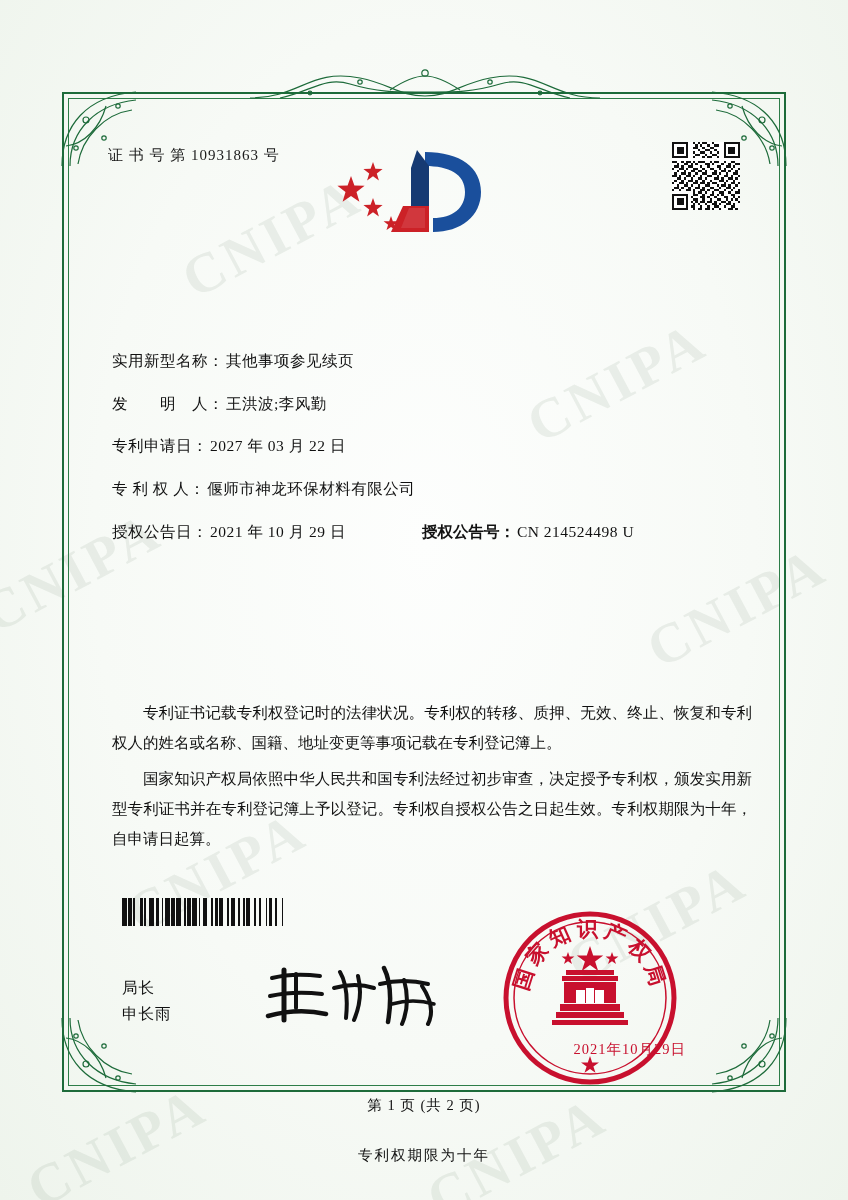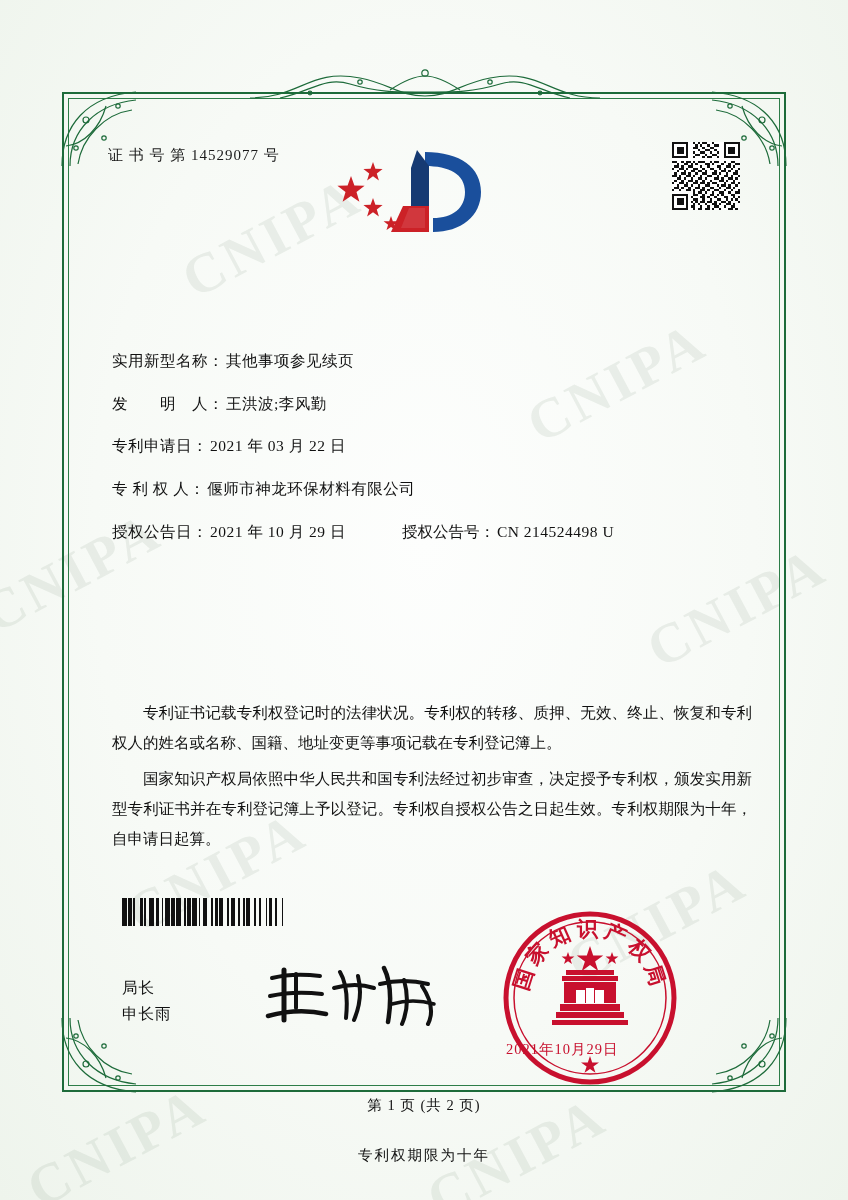--- a/index.html
+++ b/index.html
@@ -145,22 +145,23 @@
   .f-label {
     white-space: nowrap;
     letter-spacing: 0.5px;
   }
   .f-value {
     margin-left: 2px;
     letter-spacing: 0.5px;
   }
   .field-row.two-col { justify-content: flex-start; }
   .f-second {
-    margin-left: 56px;
+    margin-left: 76px;
     white-space: nowrap;
+    font-weight: bold;
   }
 
   
   .paras {
     position: absolute;
     left: 112px;
     top: 698px;
     width: 640px;
     font-size: 15.5px;
     line-height: 30px;
@@ -215,21 +216,21 @@
     width: 180px;
     height: 180px;
   }
   .seal svg { display: block; width: 100%; height: 100%; }
 
   .seal-date {
     position: absolute;
     left: 506px;
     top: 1040px;
     width: 180px;
-    text-align: left;
+    text-align: right;
     font-size: 14.5px;
     color: #c8102e;
     letter-spacing: 1px;
     font-family: "Liberation Serif", serif;
   }
 
   
   .page-no {
     position: absolute;
     left: 0;
@@ -333,21 +334,21 @@
         <path d="M22 78 C 26 52, 48 28, 76 24"></path>
         <path d="M10 60 C 28 58, 44 42, 50 20"></path>
         <circle cx="30" cy="34" r="3"></circle>
         <circle cx="48" cy="52" r="2.2"></circle>
         <circle cx="62" cy="20" r="2.2"></circle>
         <circle cx="20" cy="62" r="2.2"></circle>
       </g>
     </svg>
   </div>
 
-  <div class="cert-no">证 书 号 第 14529077 号</div>
+  <div class="cert-no">证 书 号 第 10931863 号</div>
 
   <div class="qr">
     <svg viewBox="0 0 29 29" xmlns="http://www.w3.org/2000/svg" shape-rendering="crispEdges">
       <rect width="29" height="29" fill="#ffffff"></rect>
       <g fill="#111111">
         <path d="M0 0h7v7h-7z M1 1v5h5v-5z"></path>
         <rect x="2" y="2" width="3" height="3"></rect>
         <path d="M22 0h7v7h-7z M23 1v5h5v-5z"></path>
         <rect x="24" y="2" width="3" height="3"></rect>
         <path d="M0 22h7v7h-7z M1 23v5h5v-5z"></path>
@@ -581,21 +582,21 @@
     <div class="field-row">
       <span class="f-label">实用新型名称：</span>
       <span class="f-value">其他事项参见续页</span>
     </div>
     <div class="field-row">
       <span class="f-label">发　　明　人：</span>
       <span class="f-value">王洪波;李风勤</span>
     </div>
     <div class="field-row">
       <span class="f-label">专利申请日：</span>
-      <span class="f-value">2021 年 03 月 22 日</span>
+      <span class="f-value">2027 年 03 月 22 日</span>
     </div>
     <div class="field-row">
       <span class="f-label">专 利 权 人：</span>
       <span class="f-value">偃师市神龙环保材料有限公司</span>
     </div>
     <div class="field-row two-col">
       <span class="f-label">授权公告日：</span>
       <span class="f-value">2021 年 10 月 29 日</span>
       <span class="f-second">授权公告号：</span>
       <span class="f-value">CN 214524498 U</span>

